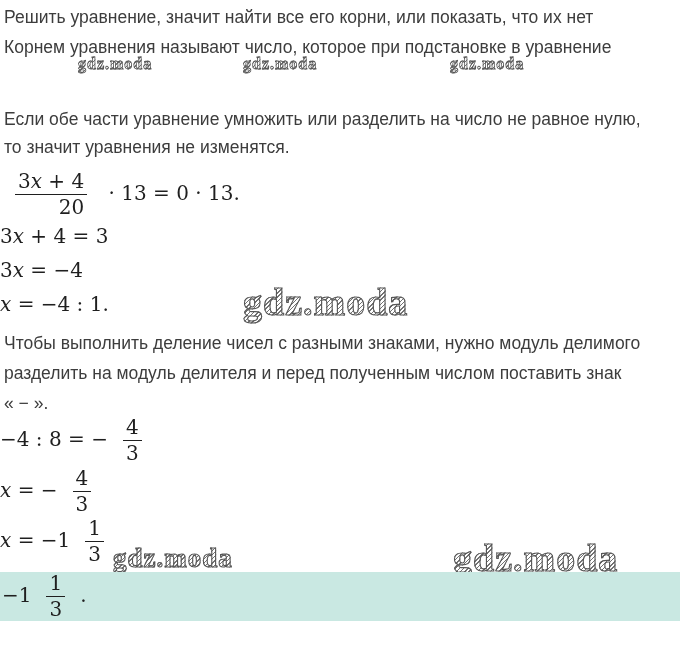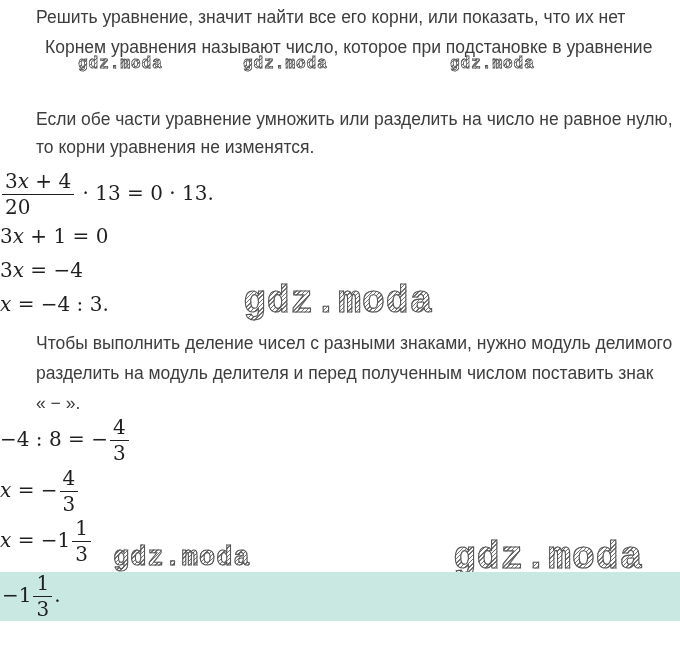--- a/index.html
+++ b/index.html
@@ -4,68 +4,67 @@
 <style>
   html,body{margin:0;padding:0;background:#ffffff;}
   .page{
     position:relative;width:680px;height:655px;background:#ffffff;
     overflow:hidden;font-family:"Liberation Sans",sans-serif;
   }
   .tline{
     position:absolute;white-space:nowrap;
     font-size:17.5px;line-height:22px;color:#3d3d3d;
     font-family:"Liberation Sans",sans-serif;
-    margin-left:32px;
   }
   .math{
     position:absolute;white-space:nowrap;
     font-family:"DejaVu Serif",serif;
     font-size:20px;color:#1f1f1f;
   }
   .math .var{font-style:italic;}
-  .frac{display:inline-block;vertical-align:middle;text-align:left;margin:0 2px;}
+  .frac{display:inline-block;vertical-align:middle;text-align:right;margin:0 15px;}
   .frac .num{display:block;line-height:1.15;padding:0 3px 1px;border-bottom:1.5px solid #1f1f1f;}
   .frac .den{display:block;line-height:1.15;padding:1px 3px 0;}
   .wm{
     position:absolute;white-space:nowrap;
-    font-family:Liberation Mono, monospace;font-weight:700;letter-spacing:1px;
+    font-family:Liberation Serif, serif;font-weight:700;letter-spacing:1px;
     color:transparent;
     -webkit-text-stroke:1.1px #565656;
     background:repeating-linear-gradient(135deg,rgba(90,90,90,.85) 0 1px,transparent 1px 3px);
     -webkit-background-clip:text;background-clip:text;
   }
   .wm-sm{font-size:16px;-webkit-text-stroke-width:0.8px;}
   .wm-md{font-size:27px;}
   .wm-lg{font-size:38px;}
   .highlight{
     position:absolute;left:0;top:572px;width:680px;height:49px;
     background:#c9e8e2;display:flex;align-items:center;
   }
   .math-flow{position:static;padding-left:2px;}
 </style>
 </head>
 <body>
 
 <div class="page">
 
   <div class="tline" style="left:4px;top:6px">Решить уравнение, значит найти все его корни, или показать, что их нет</div>
-  <div class="tline" style="left:13px;top:36px">Корнем уравнения называют число, которое при подстановке в уравнение</div>
+  <div class="tline" style="left:4px;top:36px">Корнем уравнения называют число, которое при подстановке в уравнение</div>
 
   <div class="wm wm-sm" style="left:78px;top:55px">gdz.moda</div>
   <div class="wm wm-sm" style="left:243px;top:55px">gdz.moda</div>
   <div class="wm wm-sm" style="left:450px;top:55px">gdz.moda</div>
 
 
   <div class="tline" style="left:4px;top:108px">Если обе части уравнение умножить или разделить на число не равное нулю,</div>
-  <div class="tline" style="left:4px;top:136px">то корни уравнения не изменятся.</div>
+  <div class="tline" style="left:4px;top:136px">то значит уравнения не изменятся.</div>
 
   <div class="math" style="left:0;top:170px"><span class="frac"><span class="num"><span>3</span><span class="var">x</span><span> + 4</span></span><span class="den"><span>20</span></span></span><span> · 13 = 0 · 13.</span></div>
-  <div class="math" style="left:0;top:224px"><span>3</span><span class="var">x</span><span> + 1 = 0</span></div>
+  <div class="math" style="left:0;top:224px"><span>3</span><span class="var">x</span><span> + 4 = 3</span></div>
   <div class="math" style="left:0;top:258px"><span>3</span><span class="var">x</span><span> = −4</span></div>
-  <div class="math" style="left:0;top:292px"><span class="var">x</span><span> = −4 : 3.</span></div>
+  <div class="math" style="left:0;top:292px"><span class="var">x</span><span> = −4 : 1.</span></div>
 
   <div class="wm wm-lg" style="left:243px;top:280px">gdz.moda</div>
 
   <div class="tline" style="left:4px;top:332px">Чтобы выполнить деление чисел с разными знаками, нужно модуль делимого</div>
   <div class="tline" style="left:4px;top:362px">разделить на модуль делителя и перед полученным числом поставить знак</div>
   <div class="tline" style="left:4px;top:392px">« − ».</div>
 
   <div class="math" style="left:0;top:416px"><span>−4 : 8 = −</span><span class="frac"><span class="num"><span>4</span></span><span class="den"><span>3</span></span></span></div>
   <div class="math" style="left:0;top:467px"><span class="var">x</span><span> = −</span><span class="frac"><span class="num"><span>4</span></span><span class="den"><span>3</span></span></span></div>
   <div class="math" style="left:0;top:517px"><span class="var">x</span><span> = −1</span><span class="frac"><span class="num"><span>1</span></span><span class="den"><span>3</span></span></span></div>

